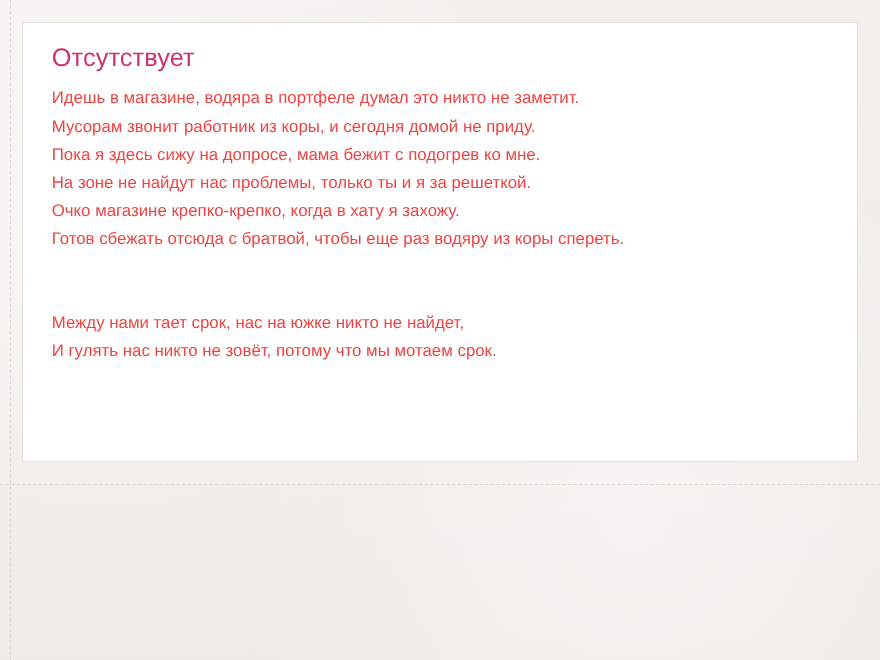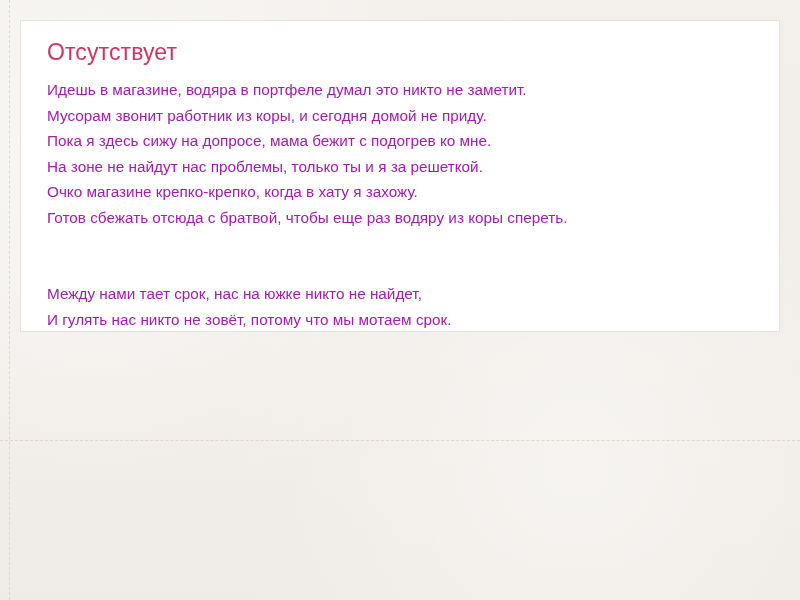--- a/index.html
+++ b/index.html
@@ -47,21 +47,21 @@
     height: 0;
     border-top: 1px dashed #ded6cf;
   }
 
   
   #card {
     position: absolute;
     left: 20px;
     top: 20px;
     width: 760px;
-    height: 312px;
+    height: 400px;
     box-sizing: border-box;
     background: #ffffff;
     border: 1px solid #e6e2dd;
     padding: 18px 26px 0 26px;
   }
 
   #song-title {
     margin: 0;
     padding: 0;
     font-size: 23px;
@@ -84,21 +84,21 @@
     color: #3bb2bf;
     text-decoration: none;
   }
 
   #lyrics {
     margin: 0;
     padding-top: 11px;
     font-family: "Liberation Sans", sans-serif;
     font-size: 15.3px;
     line-height: 25.5px;
-    color: #a21caf;
+    color: #ef4444;
     white-space: normal;
   }
 
   .lyric-line {
     display: block;
     min-height: 25.5px;
     white-space: pre;
   }
   .lyric-line.blank {
     height: 25.5px;

